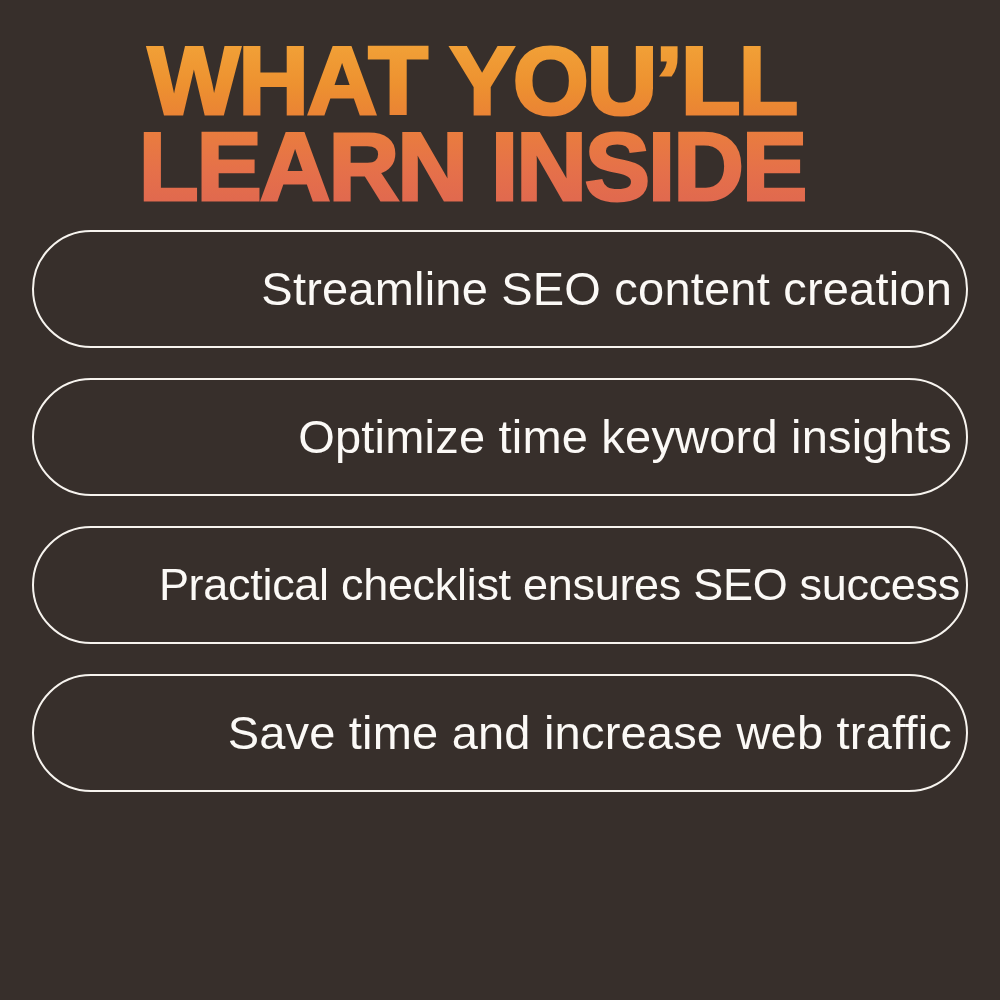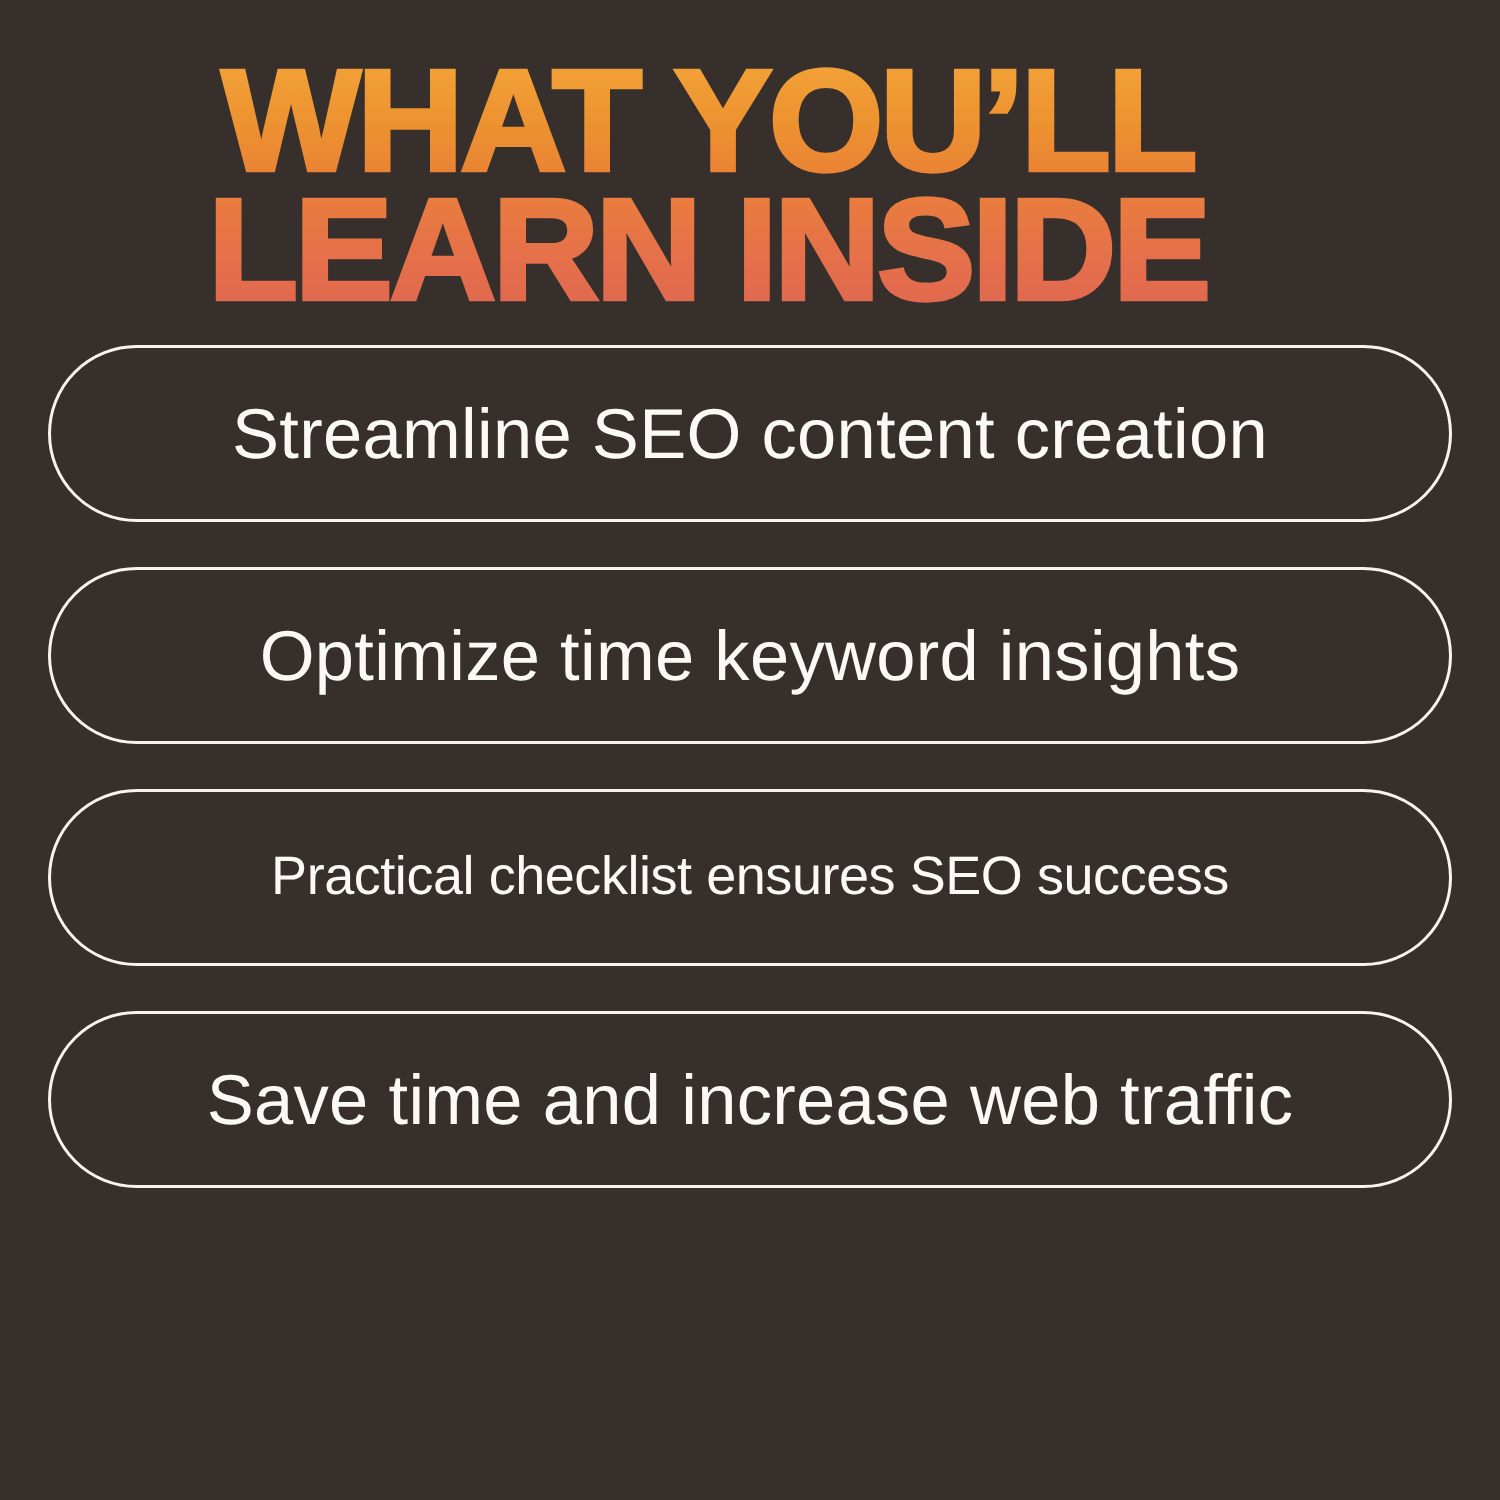--- a/index.html
+++ b/index.html
@@ -70,21 +70,21 @@
     position: relative;
     box-sizing: border-box;
     width: 936px;
     height: 118px;
     margin-bottom: 30px;
     border: 2.5px solid #F7F4EF;
     border-radius: 60px;
     background: transparent;
     display: flex;
     align-items: center;
-    justify-content: center;
+    justify-content: flex-end;
     overflow: hidden;
   }
 
   .pill:last-child {
     margin-bottom: 16px;
   }
 
   .pill-label {
     display: block;
     font-family: "Liberation Sans", sans-serif;
@@ -93,21 +93,21 @@
     letter-spacing: 0.2px;
     color: #FBF9F6;
     white-space: nowrap;
     text-align: center;
     line-height: 1;
     padding: 0 14px;
     transform: translateY(-1px);
   }
 
   .pill-label.tight {
-    font-size: 36px;
+    font-size: 45px;
     letter-spacing: -0.3px;
     padding: 0 6px;
   }
 </style>
 </head>
 <body>
 
 <div id="poster">
 
   <div id="heading">

